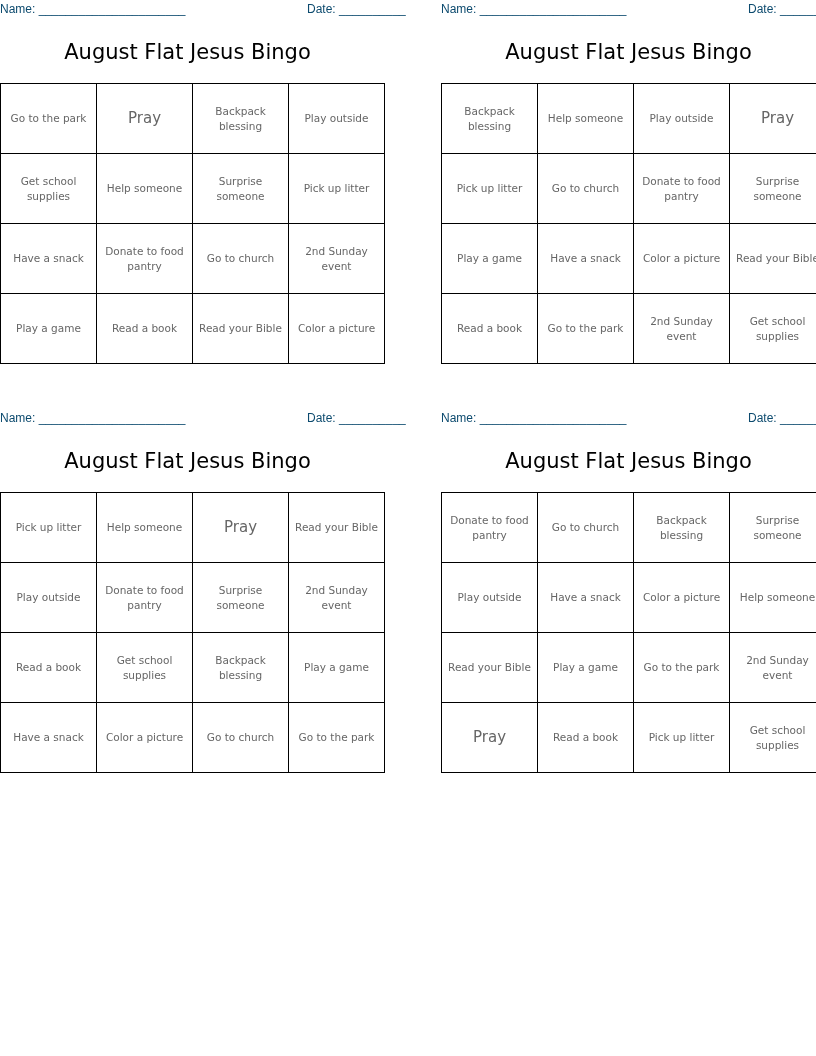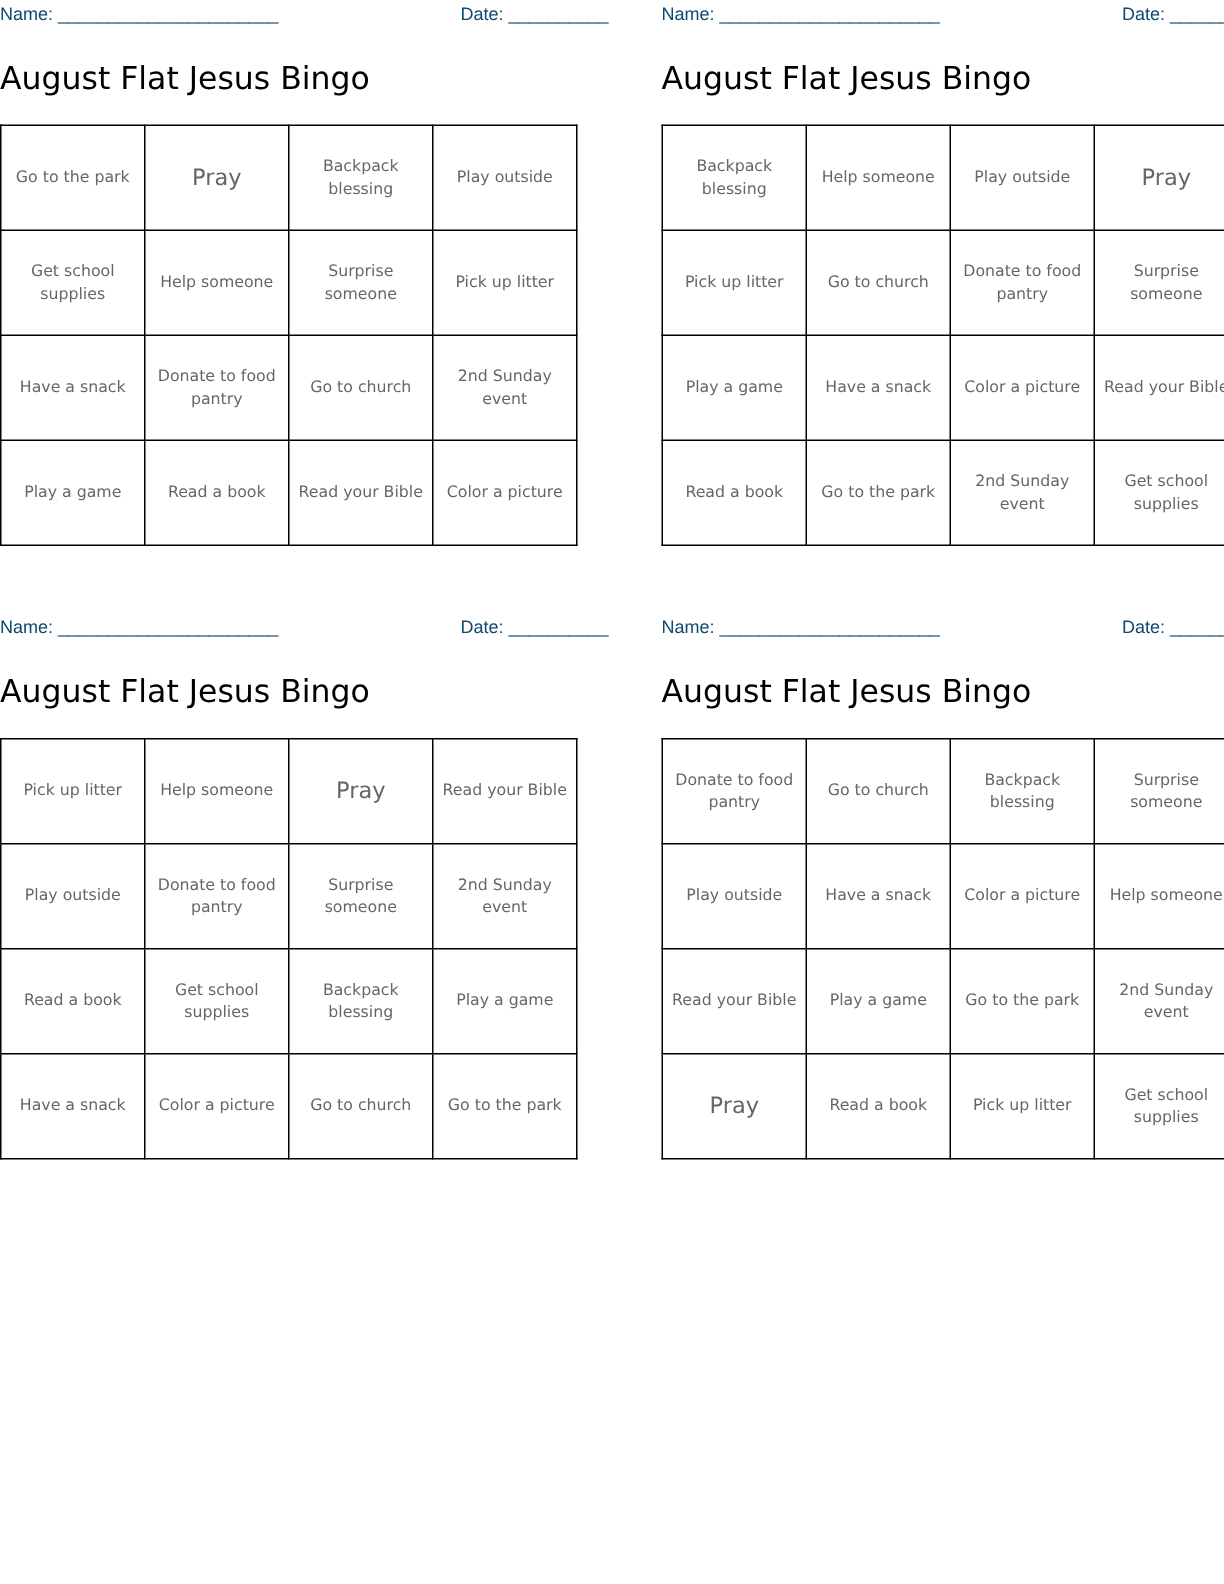--- a/index.html
+++ b/index.html
@@ -38,20 +38,21 @@
       position: absolute;
       left: 260px;
       top: 2px;
       margin-left: 47px;
     }
     .card-title {
       position: absolute;
       left: 0;
       top: 40px;
       width: 375px;
+      text-align: center;
       font-family: "DejaVu Sans", sans-serif;
       font-size: 21px;
       color: #000000;
       white-space: nowrap;
     }
     .grid {
       position: absolute;
       left: 0;
       top: 83px;
       width: 375px;

